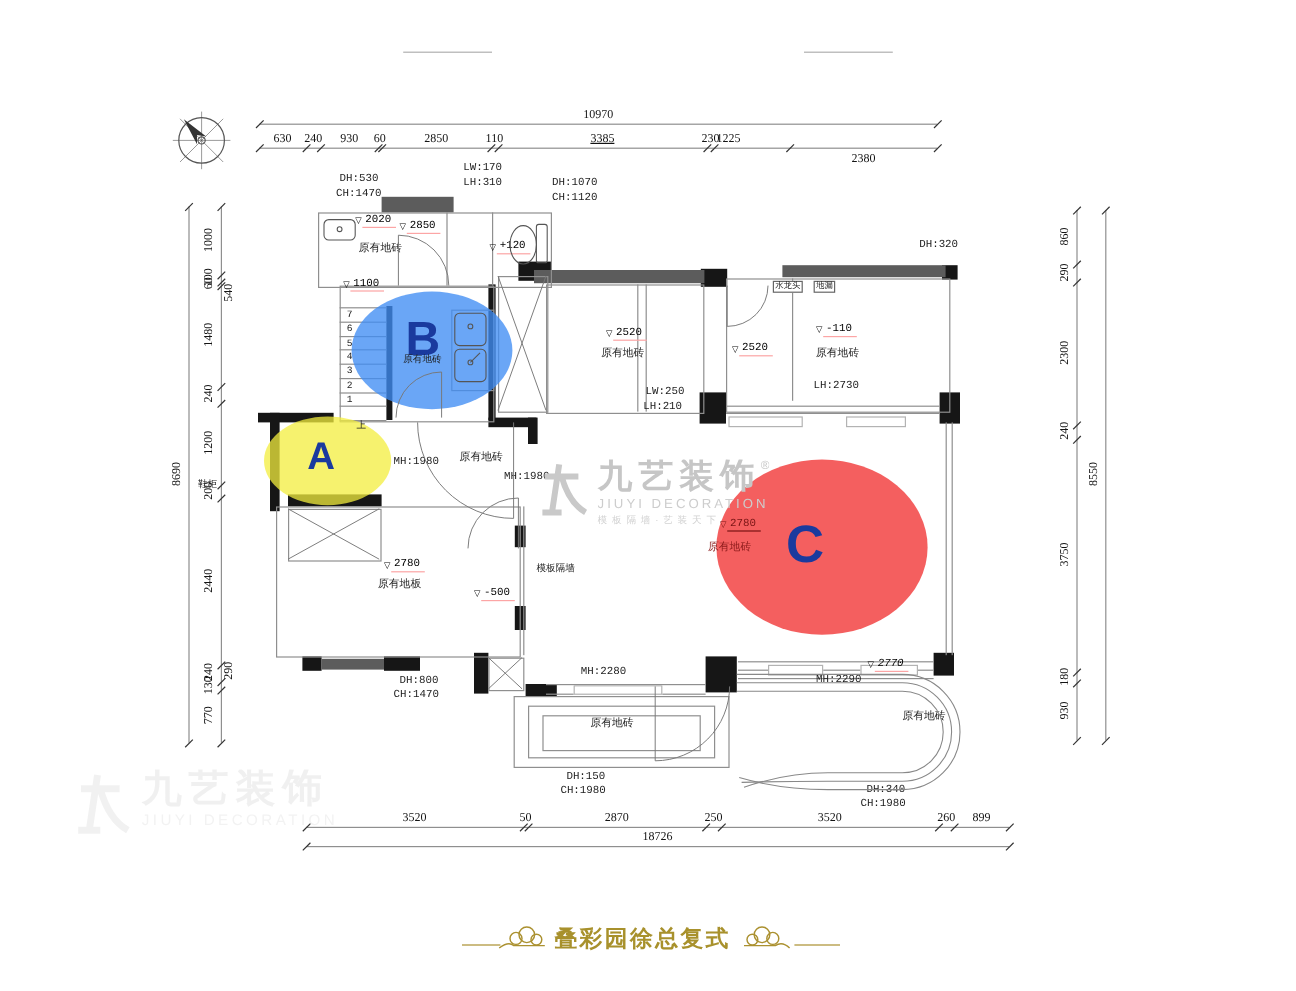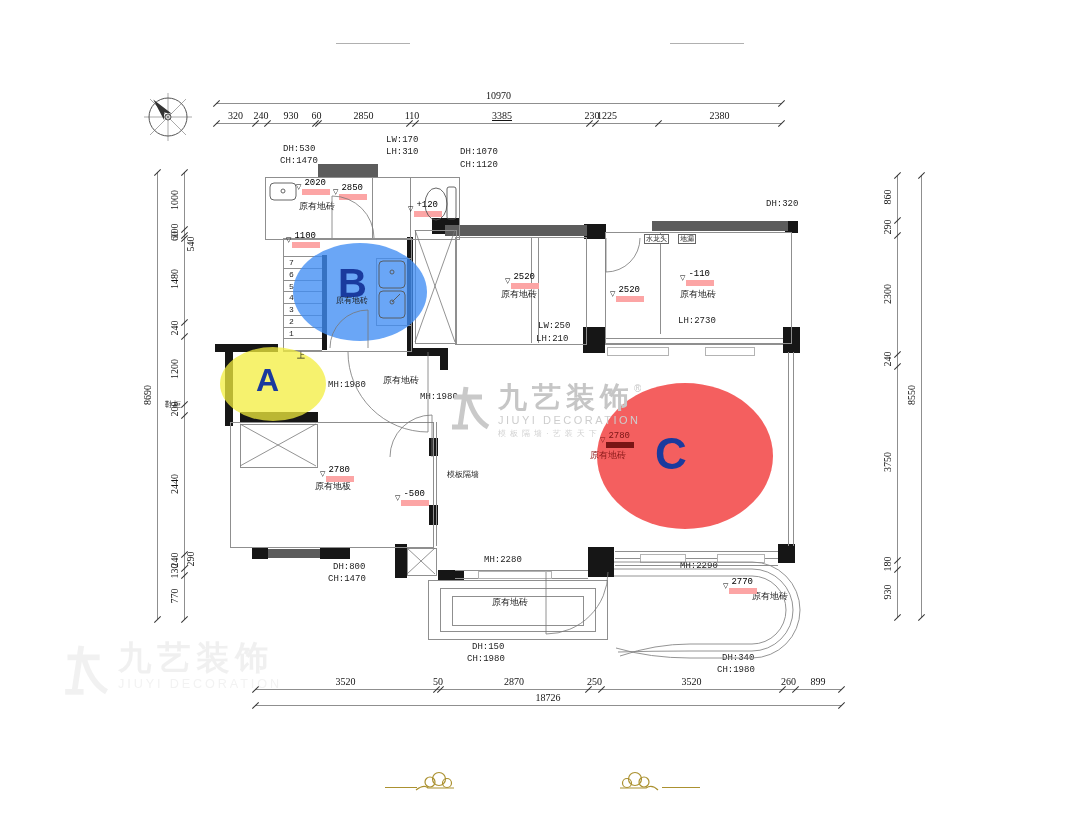--- a/index.html
+++ b/index.html
@@ -15,21 +15,21 @@
   .room{position:absolute;border:1px solid #8f8f8f;}
   .ln{position:absolute;background:#8f8f8f;}
   .panel{position:absolute;border:1px solid #b3b3b3;background:#fff;}
   .lbl{position:absolute;font:9px "Liberation Mono","DejaVu Sans",monospace;
        color:#1d1d1d;white-space:nowrap;line-height:1;z-index:6;}
   .sm{font-size:8px;}
   .tag{position:absolute;font-size:7px;color:#1d1d1d;border:1px solid #666;
        padding:0 1px;line-height:1.2;background:#fff;z-index:6;white-space:nowrap;}
   .lvl{position:absolute;white-space:nowrap;z-index:6;font:9px "Liberation Mono","DejaVu Sans",monospace;}
   .lvl .tri{font-size:7px;vertical-align:bottom;margin-right:1px;}
-  .lvl .num{border-bottom:6px solid #fca5a5;padding:0 4px 1px 2px;}
+  .lvl .num{border-bottom:1px solid #fca5a5;padding:0 4px 1px 2px;}
   .dimlbl{position:absolute;font:10px "Liberation Serif",serif;color:#141414;
           text-align:center;line-height:1;z-index:6;white-space:nowrap;}
   .tick{position:absolute;width:9px;height:1px;background:#333;z-index:6;}
   .zone{position:absolute;border-radius:50%;z-index:4;}
   .zletter{position:absolute;z-index:5;font-family:"Liberation Sans",sans-serif;font-weight:600;}
   #svgLayer{position:absolute;inset:0;z-index:2;pointer-events:none;}
   .wm{position:absolute;z-index:3;color:#c6c6c6;}
   .wm .cn{font-size:29px;font-weight:bold;letter-spacing:5px;line-height:1;}
   .wm .reg{font-size:10px;vertical-align:top;}
   .wm .en{font-size:11px;letter-spacing:2.5px;color:#cdcdcd;margin-top:2px;}
@@ -157,47 +157,47 @@
       <div class="lvl" style="left: 296px; top: 178px;"><span class="tri">▽</span><span class="num">2020</span></div>
       <div class="lvl" style="left: 333px; top: 183px;"><span class="tri">▽</span><span class="num">2850</span></div>
       <div class="lvl" style="left: 408px; top: 200px;"><span class="tri">▽</span><span class="num">+120</span></div>
       <div class="lvl" style="left: 286px; top: 231px;"><span class="tri">▽</span><span class="num">1100</span></div>
       <div class="lvl" style="left: 505px; top: 272px;"><span class="tri">▽</span><span class="num">2520</span></div>
       <div class="lvl" style="left: 610px; top: 285px;"><span class="tri">▽</span><span class="num">2520</span></div>
       <div class="lvl" style="left: 680px; top: 269px;"><span class="tri">▽</span><span class="num">-110</span></div>
       <div class="lvl" style="left: 320px; top: 465px;"><span class="tri">▽</span><span class="num">2780</span></div>
       <div class="lvl" style="left: 395px; top: 489px;"><span class="tri">▽</span><span class="num">-500</span></div>
       <div class="lvl" style="left: 600px; top: 431px; color: rgb(122, 21, 21);"><span class="tri">▽</span><span class="num" style="border-color: rgb(122, 21, 21);">2780</span></div>
-      <div class="lvl" style="left: 723px; top: 577px;"><span class="tri">▽</span><span class="num">2770</span></div>
+      <div class="lvl" style="left: 723px; top: 548px; font-style: italic;"><span class="tri">▽</span><span class="num">2770</span></div>
       <div class="tag" style="left: 644px; top: 234px;">水龙头</div>
       <div class="tag" style="left: 678px; top: 234px;">地漏</div>
       <div class="ln" style="left: 216px; top: 123px; width: 565px; height: 1px;"></div>
       <div class="ln" style="left: 216px; top: 103px; width: 565px; height: 1px;"></div>
       <div class="tick" style="left: 212px; top: 103px; transform: rotate(-45deg);"></div>
       <div class="tick" style="left: 777px; top: 103px; transform: rotate(-45deg);"></div>
       <div class="tick" style="left: 212px; top: 123px; transform: rotate(-45deg);"></div>
-      <div class="dimlbl" style="left: 210.5px; top: 111px; width: 50px;">320</div>
+      <div class="dimlbl" style="left: 210.5px; top: 111px; width: 50px;">630</div>
       <div class="tick" style="left: 251px; top: 123px; transform: rotate(-45deg);"></div>
       <div class="dimlbl" style="left: 236px; top: 111px; width: 50px;">240</div>
       <div class="tick" style="left: 263px; top: 123px; transform: rotate(-45deg);"></div>
       <div class="dimlbl" style="left: 266px; top: 111px; width: 50px;">930</div>
       <div class="tick" style="left: 311px; top: 123px; transform: rotate(-45deg);"></div>
       <div class="dimlbl" style="left: 291.5px; top: 111px; width: 50px;">60</div>
       <div class="tick" style="left: 314px; top: 123px; transform: rotate(-45deg);"></div>
       <div class="dimlbl" style="left: 338.5px; top: 111px; width: 50px;">2850</div>
       <div class="tick" style="left: 405px; top: 123px; transform: rotate(-45deg);"></div>
       <div class="dimlbl" style="left: 387px; top: 111px; width: 50px;">110</div>
       <div class="tick" style="left: 411px; top: 123px; transform: rotate(-45deg);"></div>
       <div class="dimlbl" style="left: 477px; top: 111px; width: 50px; text-decoration: underline;">3385</div>
       <div class="tick" style="left: 585px; top: 123px; transform: rotate(-45deg);"></div>
       <div class="dimlbl" style="left: 567px; top: 111px; width: 50px;">230</div>
       <div class="tick" style="left: 591px; top: 123px; transform: rotate(-45deg);"></div>
       <div class="dimlbl" style="left: 582px; top: 111px; width: 50px;">1225</div>
       <div class="tick" style="left: 654px; top: 123px; transform: rotate(-45deg);"></div>
-      <div class="dimlbl" style="left: 694.5px; top: 111px; width: 50px;">2380</div>
+      <div class="dimlbl" style="left: 694.5px; top: 128px; width: 50px;">2380</div>
       <div class="tick" style="left: 777px; top: 123px; transform: rotate(-45deg);"></div>
       <div class="dimlbl" style="left: 473.5px; top: 91px; width: 50px;">10970</div>
       <div class="ln" style="left: 255px; top: 689px; width: 586px; height: 1px;"></div>
       <div class="ln" style="left: 255px; top: 705px; width: 586px; height: 1px;"></div>
       <div class="tick" style="left: 251px; top: 705px; transform: rotate(-45deg);"></div>
       <div class="tick" style="left: 837px; top: 705px; transform: rotate(-45deg);"></div>
       <div class="tick" style="left: 251px; top: 689px; transform: rotate(-45deg);"></div>
       <div class="dimlbl" style="left: 320.5px; top: 677px; width: 50px;">3520</div>
       <div class="tick" style="left: 432px; top: 689px; transform: rotate(-45deg);"></div>
       <div class="dimlbl" style="left: 413px; top: 677px; width: 50px;">50</div>
@@ -346,14 +346,15 @@
     </g>
   </svg>
   <svg class="cloud" style="left:614px;top:770px;" width="46" height="26" viewBox="0 0 46 26">
     <g stroke="#ab9130" fill="none" stroke-width="1.2">
       <circle cx="13" cy="13" r="4.5"></circle>
         <circle cx="21" cy="9" r="6.5"></circle>
         <circle cx="30" cy="12" r="5"></circle>
       <path d="M6,18 H32 Q38,14 44,20"></path>
     </g>
   </svg>
+  <div id="footer-text">叠彩园徐总复式</div>
 
 </div>
 
 </body></html>

